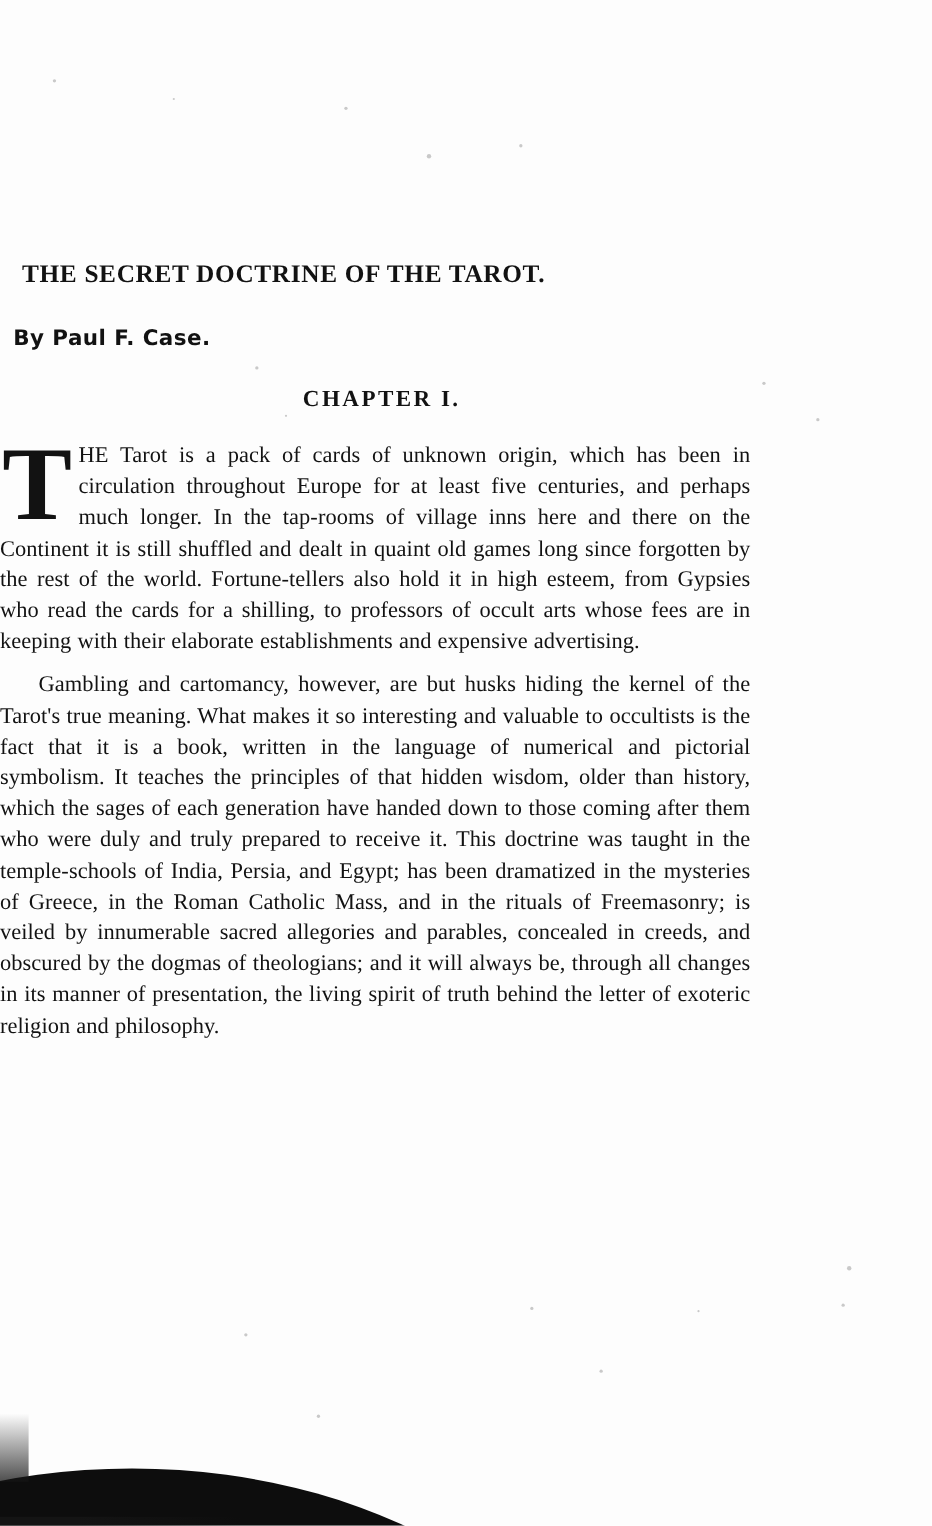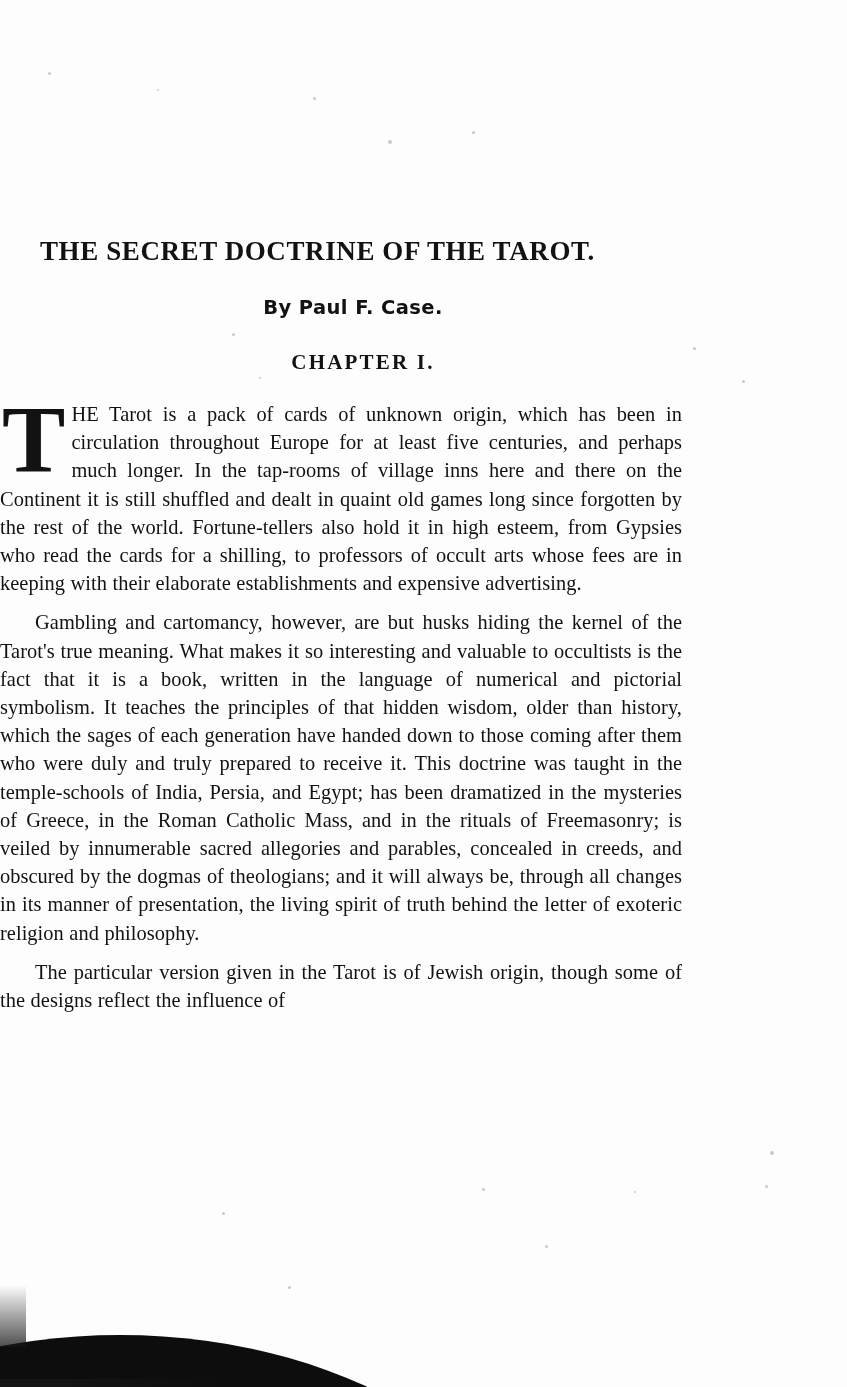--- a/index.html
+++ b/index.html
@@ -53,54 +53,54 @@
     bottom: 40px;
     width: 26px;
     height: 62px;
     background: linear-gradient(to top, rgba(20,20,20,0.75), rgba(20,20,20,0.0));
     pointer-events: none;
   }
 
   .title {
     font-family: "Liberation Serif", "DejaVu Serif", serif;
     font-weight: bold;
-    font-size: 27px;
+    font-size: 23px;
     letter-spacing: 0.6px;
     text-align: left;
-    padding-left: 40px;
+    padding-left: 20px;
     margin: 0;
     position: absolute;
     top: 236px;
     width: 682px;
     white-space: nowrap;
   }
 
   .byline {
     position: absolute;
     top: 296px;
     width: 682px;
-    text-align: center;
+    text-align: left;
     font-family: "DejaVu Sans", "Liberation Sans", sans-serif;
     font-weight: bold;
     font-size: 19.5px;
     letter-spacing: 0.4px;
     margin: 0;
     padding-left: 12px;
   }
 
   .chapter {
     position: absolute;
     top: 350px;
     width: 682px;
     text-align: center;
     font-family: "Liberation Serif", "DejaVu Serif", serif;
     font-size: 21px;
     letter-spacing: 2.2px;
     margin: 0;
-    padding-left: 22px;
+    padding-left: 6px;
   }
 
   .body-text {
     position: absolute;
     top: 400px;
     width: 682px;
   }
 
   p.para {
     margin: 0 0 0 0;
@@ -164,20 +164,19 @@
   <h3 class="chapter">CHAPTER I.</h3>
 
   <div class="body-text">
 
     <p class="para first">
       <span class="dropcap">T</span><span>HE Tarot is a pack of cards of unknown origin, which has been in circulation throughout Europe for at least five centuries, and perhaps much longer. In the tap-rooms of village inns here and there on the Continent it is still shuffled and dealt in quaint old games long since forgotten by the rest of the world. Fortune-tellers also hold it in high esteem, from Gypsies who read the cards for a shilling, to professors of occult arts whose fees are in keeping with their elaborate establishments and expensive advertising.</span>
     </p>
 
     <p class="para indent">Gambling and cartomancy, however, are but husks hiding the kernel of the Tarot's true meaning. What makes it so interesting and valuable to occultists is the fact that it is a book, written in the language of numerical and pictorial symbolism. It teaches the principles of that hidden wisdom, older than history, which the sages of each generation have handed down to those coming after them who were duly and truly prepared to receive it. This doctrine was taught in the temple-schools of India, Persia, and Egypt; has been dramatized in the mysteries of Greece, in the Roman Catholic Mass, and in the rituals of Freemasonry; is veiled by innumerable sacred allegories and parables, concealed in creeds, and obscured by the dogmas of theologians; and it will always be, through all changes in its manner of presentation, the living spirit of truth behind the letter of exoteric religion and philosophy.</p>
 
-    <p class="para indent">The particular version given in the Tarot is of Jewish origin, though some of the designs reflect the influence of</p>
   </div>
 
   <div class="scan-edge"></div>
   <div class="scan-edge-3"></div>
   <div class="scan-edge-2"></div>
 
 </div>
 
 </body></html>

